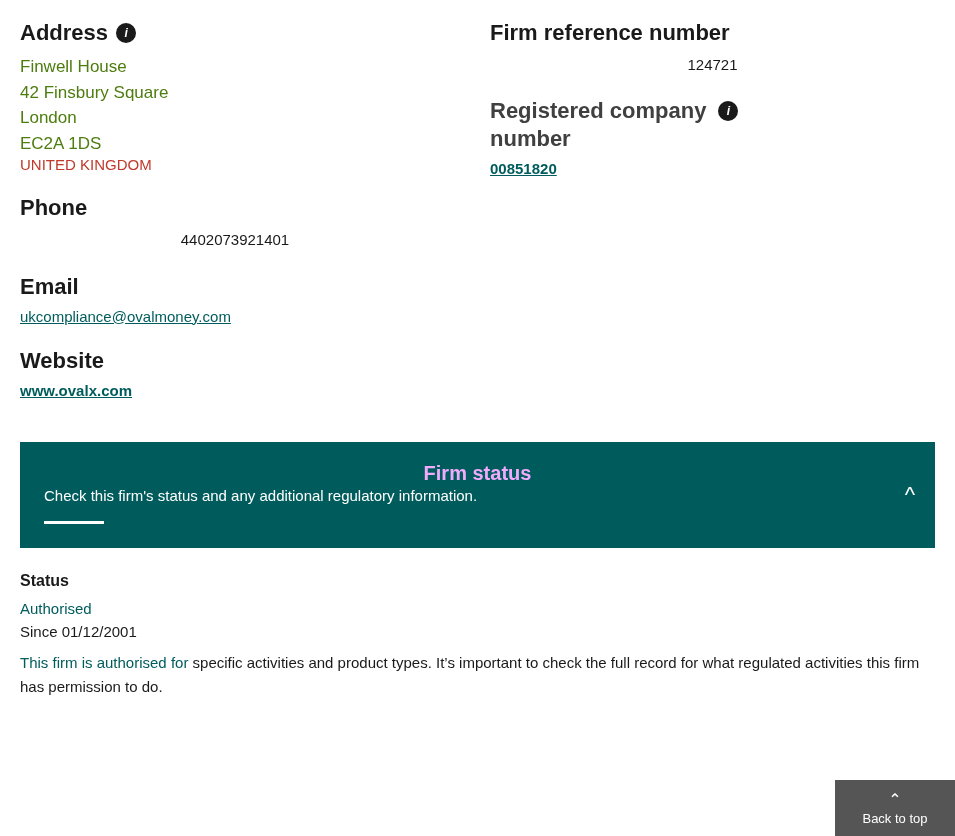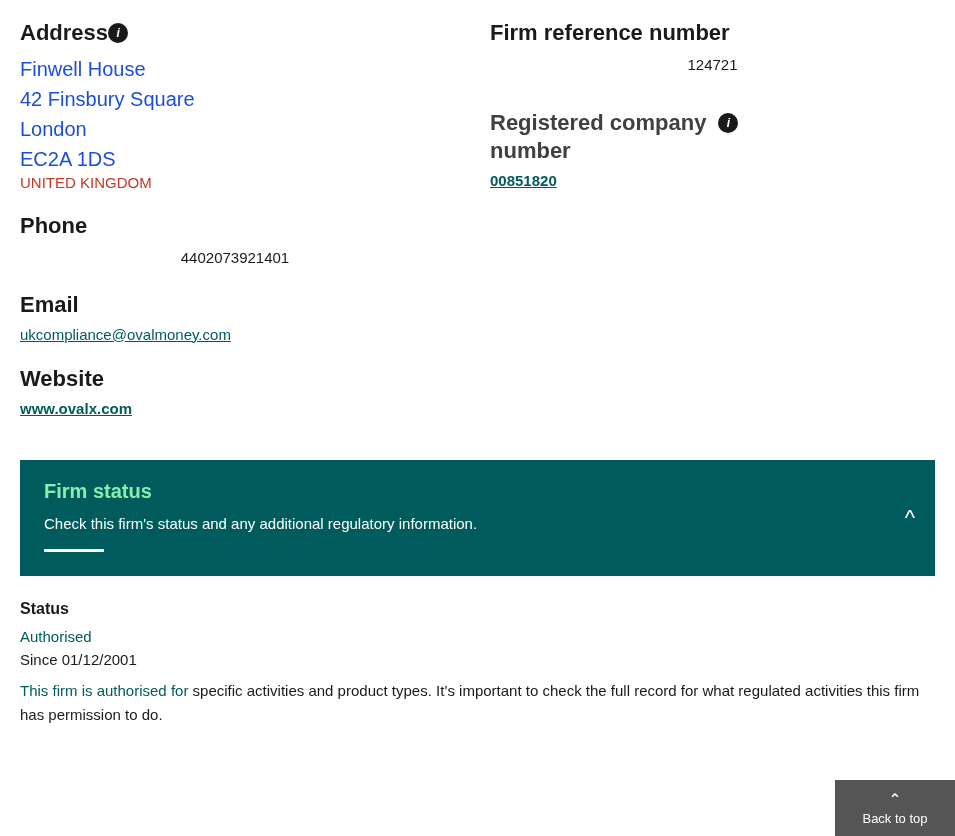--- a/index.html
+++ b/index.html
@@ -37,21 +37,21 @@
       padding-left: 10px;
     }
 
     .section-title {
       font-size: 22px;
       font-weight: 700;
       color: #1a1a1a;
       margin-bottom: 8px;
       display: flex;
       align-items: center;
-      gap: 0;
+      gap: 8px;
     }
 
     .info-icon {
       display: inline-flex;
       align-items: center;
       justify-content: center;
       width: 20px;
       height: 20px;
       border-radius: 50%;
       background: #1a1a1a;
@@ -61,22 +61,22 @@
       font-style: italic;
       cursor: pointer;
       flex-shrink: 0;
     }
 
     .address-block {
       margin-bottom: 24px;
     }
 
     .address-line {
-      font-size: 20px;
-      color: #1d4ed8;
+      font-size: 17px;
+      color: #4d7c0f;
       line-height: 1.5;
     }
 
     .address-link {
       font-size: 15px;
       color: #c0392b;
       text-decoration: none;
     }
 
     .field-section {
@@ -99,21 +99,21 @@
 
     .website-link {
       font-size: 15px;
       color: #005c5c;
       font-weight: 700;
       text-decoration: underline;
       cursor: pointer;
     }
 
     .firm-ref-section {
-      margin-bottom: 32px;
+      margin-bottom: 20px;
     }
 
     .reg-company-section {
       position: relative;
       display: flex;
       flex-direction: column;
     }
 
     .reg-title-row {
       display: flex;
@@ -151,22 +151,22 @@
       color: #fff;
       padding: 20px 24px 24px 24px;
       margin: 20px 0 24px 0;
       position: relative;
       cursor: pointer;
     }
 
     .firm-status-title {
       font-size: 20px;
       font-weight: 700;
-      color: #86efac;
-      margin-bottom: 10px;
+      color: #f0abfc;
+      text-align: center;
     }
 
     .firm-status-desc {
       font-size: 15px;
       color: #fff;
       line-height: 1.5;
       margin-bottom: 14px;
     }
 
     .firm-status-underline {

